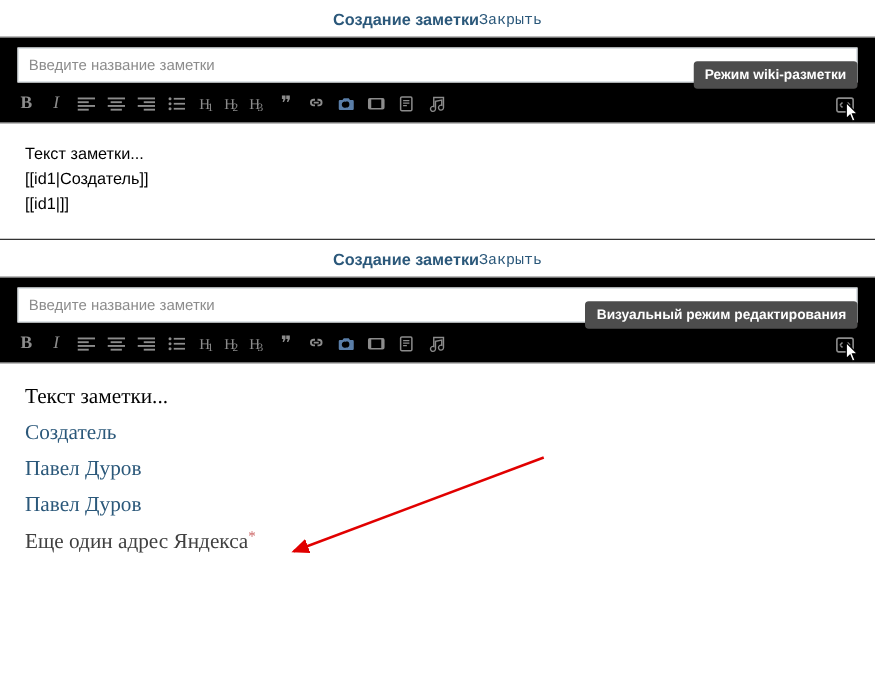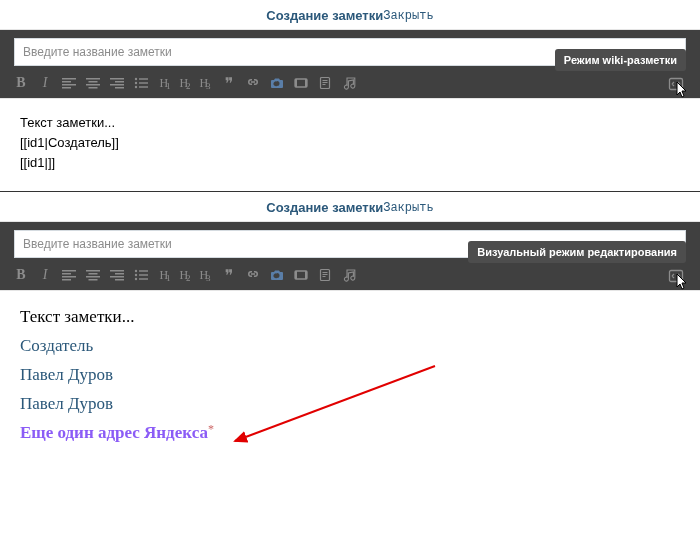--- a/index.html
+++ b/index.html
@@ -1,21 +1,21 @@
 <!DOCTYPE html>
 <html><head>
 <meta charset="utf-8">
 <style>
   * { box-sizing: border-box; margin: 0; padding: 0; }
   body { font-family: -apple-system, Tahoma, Arial, sans-serif; font-size: 13px; color: #000; background: #fff; width: 700px; }
   .panel { border-bottom: 1px solid #333; }
   .header { display: flex; justify-content: center; align-items: center; padding: 8px 18px 6px; }
   .header .title { color: #2b587a; font-weight: bold; font-size: 13px; }
   .header .close { color: #2b587a; font-size: 12px; cursor: pointer; font-family: Liberation Mono, monospace; }
-  .editor-bar { background: #404040; border-top: 1px solid #e5e5e5; border-bottom: 1px solid #e5e5e5; padding: 8px 14px 6px; position: relative; }
+  .editor-bar { background: #000000; border-top: 1px solid #e5e5e5; border-bottom: 1px solid #e5e5e5; padding: 8px 14px 6px; position: relative; }
   .title-input { width: 100%; border: 1px solid #d5dbe0; padding: 6px 8px; font-size: 12px; color: #333; background: #fff; }
   .title-input::placeholder { color: #8c8c8c; }
   .toolbar { display: flex; align-items: center; gap: 10px; margin-top: 8px; color: #8c8c8c; }
   .tb-btn { display: inline-flex; align-items: center; justify-content: center; min-width: 14px; height: 18px; cursor: pointer; }
   .tb-btn svg { width: 14px; height: 14px; fill: #8c8c8c; }
   .tb-btn.cam svg { fill: #5a7ea8; }
   .tb-btn.txt { font-family: Georgia, "Times New Roman", serif; font-size: 14px; color: #8c8c8c; }
   .tb-btn.txt.bold { font-weight: bold; }
   .tb-btn.txt.italic { font-style: italic; }
   .h-group { display: inline-flex; gap: 6px; font-family: Georgia, serif; color:#8c8c8c; }
@@ -23,21 +23,21 @@
   .h-group .sub { font-size: 9px; position: relative; top: 3px; margin-left: -2px; }
   .mode-badge { position: absolute; right: 14px; top: 19px; background: #4d4d4d; color: #fff; font-size: 11px; padding: 5px 9px; border-radius: 3px; font-weight: bold; }
   .mode-toggle { position: absolute; right: 14px; bottom: 4px; width: 20px; height: 20px; display:flex; align-items:center; justify-content:center; cursor:pointer; }
   .mode-toggle svg { width:16px; height:16px; fill:#8c8c8c; }
   .cursor { position: absolute; font-size: 14px; pointer-events:none; }
   .content { padding: 14px 20px 18px; font-size: 13px; line-height: 1.55; }
   .content .line { white-space: pre-wrap; }
   .visual-content { padding: 12px 20px 22px; font-family: "Times New Roman", Georgia, serif; font-size: 17px; line-height: 1.7; position: relative; }
   .visual-content .plain { color: #000; }
   .visual-content .link { color: #2b587a; cursor: pointer; font-family: Liberation Serif, serif; }
-  .visual-content .ext { color: #8b5cf6; font-weight: bold; }
+  .visual-content .ext { color: #404040; }
   .visual-content .star { color: #cc6666; font-size: 12px; vertical-align: top; }
   .arrow { position: absolute; pointer-events: none; }
 </style>
 </head>
 <body>
 
 <div class="panel">
   <div class="header">
     <div class="title">Создание заметки</div>
     <div class="close">Закрыть</div>

